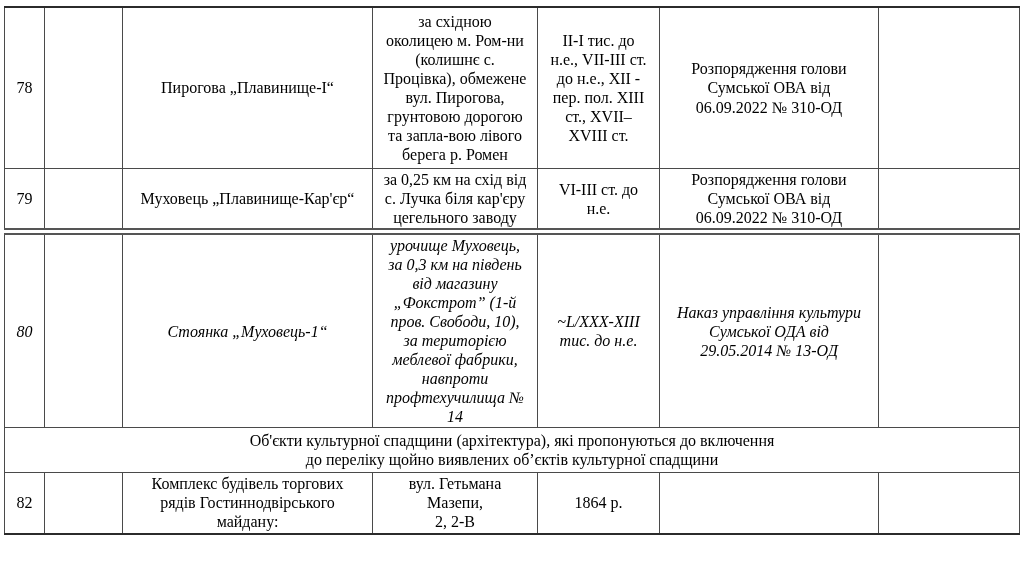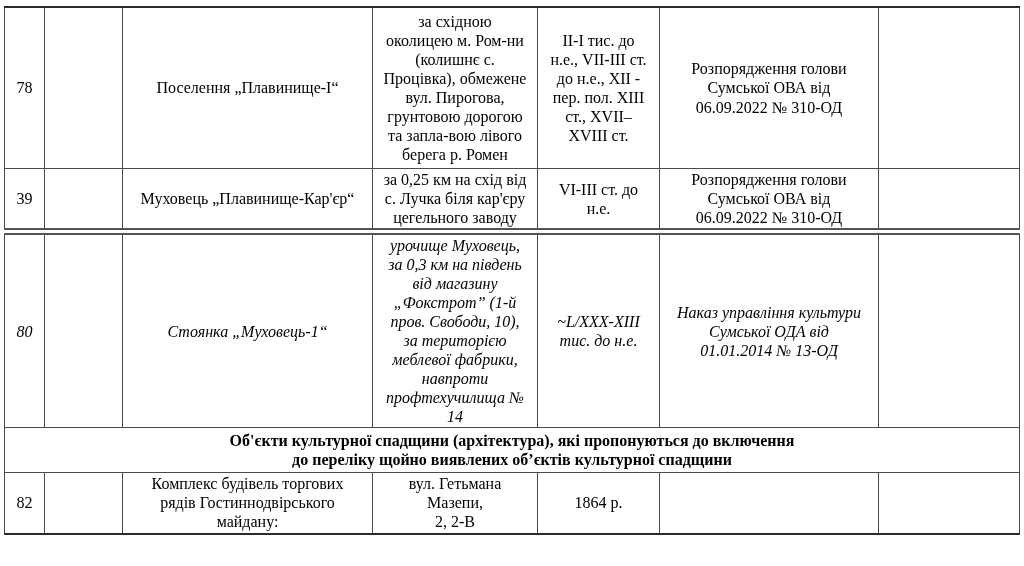--- a/index.html
+++ b/index.html
@@ -8,21 +8,21 @@
   .sheet{position:absolute;left:4px;top:6px;}
   table.registry{border-collapse:collapse;table-layout:fixed;width:1015px;
        font-size:16px;line-height:1.19;
        border-top:2px solid #2b2b2b;border-bottom:2px solid #2b2b2b;
        border-left:1px solid #7a7a7a;border-right:1px solid #7a7a7a;}
   td{border:1px solid #4a4a4a;text-align:center;vertical-align:middle;
      padding:1px 3px;white-space:pre-line;}
   tr.r78 td{height:158px;}
   tr.r79 td{height:50px;border-bottom:7px double #555;}
   tr.r80 td{height:190px;font-style:italic;}
-  tr.rsec td{height:42px;font-weight:bold;}
+  tr.rsec td{height:42px;font-weight:normal;}
   tr.r81 td{height:42px;}
   tr.r82 td{height:52px;}
 </style>
 </head>
 <body>
 
 <div class="sheet">
   <table class="registry">
     <colgroup>
       <col style="width:40px">
@@ -30,42 +30,42 @@
         <col style="width:250px">
       <col style="width:165px">
         <col style="width:122px">
         <col style="width:219px">
       <col style="width:141px">
     </colgroup>
     <tbody>
       <tr class="r78">
         <td>78</td>
         <td></td>
-        <td>Поселення „Плавинище-І“</td>
+        <td>Пирогова „Плавинище-І“</td>
         <td>за східною
 околицею  м. Ром-ни
 (колишнє с.
 Процівка), обмежене
 вул. Пирогова,
 грунтовою дорогою
 та запла-вою лівого
 берега р. Ромен</td>
         <td>II-I тис. до
 н.е., VII-III ст.
 до н.е., XII -
 пер. пол. XIII
 ст., XVII–
 XVIII ст.</td>
         <td>Розпорядження голови
 Сумської ОВА від
 06.09.2022 № 310-ОД</td>
         <td></td>
       </tr>
       <tr class="r79">
-        <td>39</td>
+        <td>79</td>
         <td></td>
         <td>Муховець „Плавинище-Кар'єр“</td>
         <td>за 0,25 км на схід від
 с. Лучка біля кар'єру
 цегельного заводу</td>
         <td>VI-III ст. до
 н.е.</td>
         <td>Розпорядження голови
 Сумської ОВА від
 06.09.2022 № 310-ОД</td>
@@ -82,21 +82,21 @@
 пров. Свободи, 10),
 за територією
 меблевої фабрики,
 навпроти
 профтехучилища №
 14</td>
         <td>~L/XXX-XIII
 тис. до н.е.</td>
         <td>Наказ управління культури
 Сумської  ОДА  від
-01.01.2014 № 13-ОД</td>
+29.05.2014 № 13-ОД</td>
         <td></td>
       </tr>
       <tr class="rsec">
         <td colspan="7">Об'єкти культурної спадщини (архітектура), які пропонуються до включення
 до переліку щойно виявлених об’єктів культурної спадщини</td>
       </tr>
       <tr class="r82">
         <td>82</td>
         <td></td>
         <td>Комплекс будівель торгових

